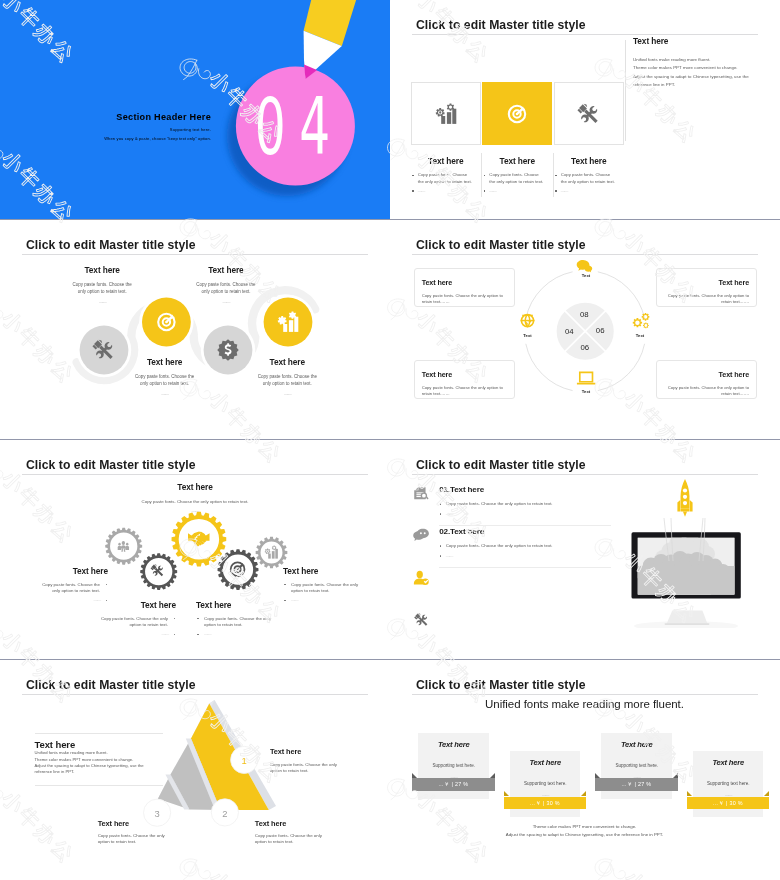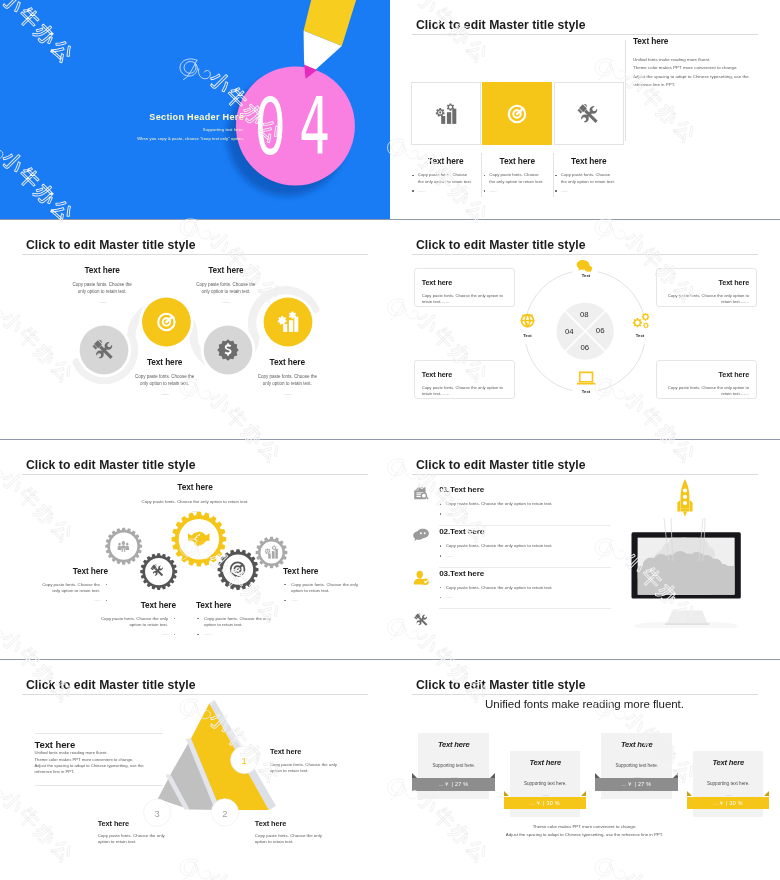--- a/index.html
+++ b/index.html
@@ -16,21 +16,21 @@
   .wm{position:absolute;inset:0;pointer-events:none;z-index:5;opacity:1;}
   .ttl{position:absolute;left:26px;top:19.5px;font-size:12.2px;font-weight:bold;color:#1c1c1c;
        letter-spacing:0.05px;white-space:nowrap;line-height:10px;}
   .ttl-rule{position:absolute;left:22px;top:34px;width:346px;height:1px;background:#dcdcde;}
   .pg{position:absolute;right:12px;bottom:7px;font-size:4.6px;color:#b3b3b3;letter-spacing:0.2px;}
   .dash{color:#c4c4c4;letter-spacing:-1px;}
 
   
   .s1{background:#1a7cf5;}
   .s1-art{position:absolute;left:0;top:0;}
-  .s1-txt{position:absolute;left:0;top:113px;width:211px;text-align:right;color:#fef9c3;z-index:3;padding-left:33px;}
+  .s1-txt{position:absolute;left:0;top:113px;width:211px;text-align:right;color:#000000;z-index:3;}
   .s1-h{font-size:9.1px;font-weight:bold;letter-spacing:0.3px;line-height:9px;}
   .s1-s1{font-size:4.1px;letter-spacing:0.15px;opacity:0.97;margin-top:5px;line-height:5px;}
   .s1-s2{font-size:4.1px;letter-spacing:0.1px;opacity:0.97;margin-top:4px;line-height:5px;}
   
   .s2-cards{position:absolute;left:20.8px;top:81.8px;width:215px;display:flex;}
   .s2-card{width:71.5px;position:relative;}
   .s2-box{width:70px;height:63.5px;border:1px solid #e3e3e3;box-sizing:border-box;
           display:flex;align-items:center;justify-content:center;background:#fff;}
   .s2-box.hl{background:#f5c518;border-color:#f5c518;}
   .ic{width:24px;height:24px;display:block;}
@@ -619,27 +619,20 @@
     <div class="s6-list">
       <div class="s6-item">
         <div class="s6-h">01.Text here</div>
         <ul class="s6-ul">
           <li>Copy paste fonts. Choose the only option to retain text.</li>
           <li class="d">——</li>
         </ul>
       </div>
       <div class="s6-item">
         <div class="s6-h">02.Text here</div>
-        <ul class="s6-ul">
-          <li>Copy paste fonts. Choose the only option to retain text.</li>
-          <li class="d">——</li>
-        </ul>
-      </div>
-      <div class="s6-item">
-        <div class="s6-h">03.Text here</div>
         <ul class="s6-ul">
           <li>Copy paste fonts. Choose the only option to retain text.</li>
           <li class="d">——</li>
         </ul>
       </div>
     </div>
     <svg class="s6-art" viewBox="0 0 140 150">
 
       <ellipse cx="64" cy="148" rx="52" ry="5" fill="#f7f7f7"></ellipse>
 

